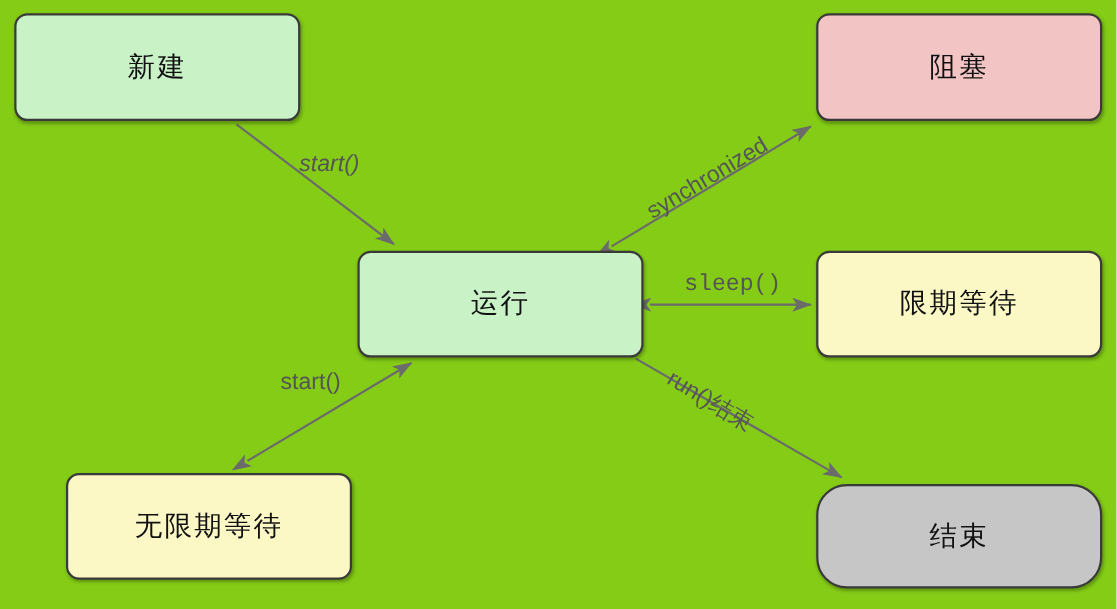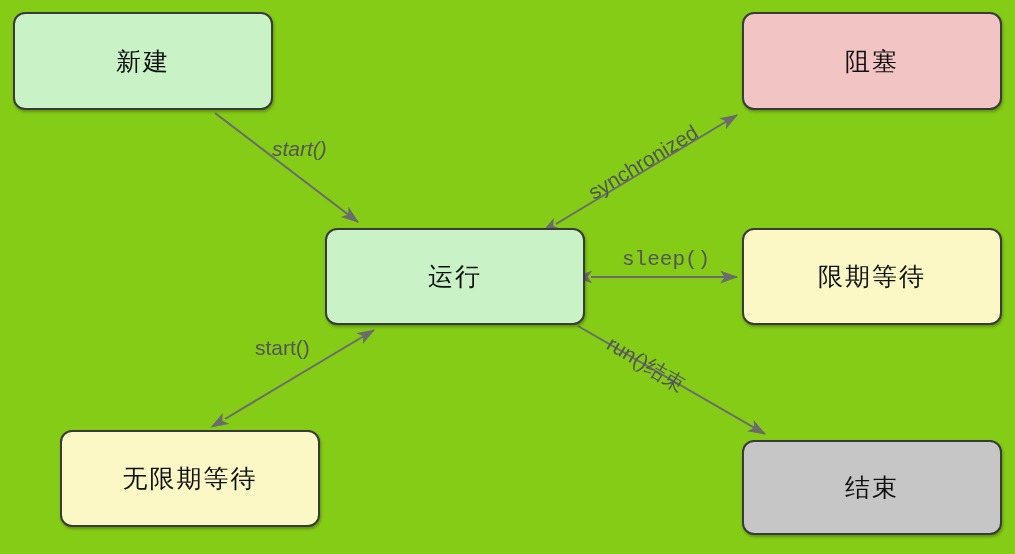--- a/index.html
+++ b/index.html
@@ -89,21 +89,21 @@
   </div>
 
   <div class="node" style="left:742px; top:228px; width:260px; height:97px; background:#fbf8c6;">
     <span class="node-label">限期等待</span>
   </div>
 
   <div class="node" style="left:13px; top:430px; width:260px; height:97px; background:#fbf8c6;margin-left:47px;">
     <span class="node-label">无限期等待</span>
   </div>
 
-  <div class="node" style="left:742px; top:440px; width:260px; height:95px; background:#c6c6c6;">
+  <div class="node" style="left:742px; top:440px; width:260px; height:95px; background:#c6c6c6;border-radius:28px;">
     <span class="node-label">结束</span>
   </div>
 
   <div class="edge-label" style="left:272px; top:137px;font-style:italic;">start()</div>
 
   <div class="edge-label" style="left:584px; top:184px; transform:rotate(-31deg);">synchronized</div>
 
   <div class="edge-label" style="left:622px; top:248px;font-family:Liberation Mono, monospace;">sleep()</div>
 
   <div class="edge-label" style="left:255px; top:336px;">start()</div>

